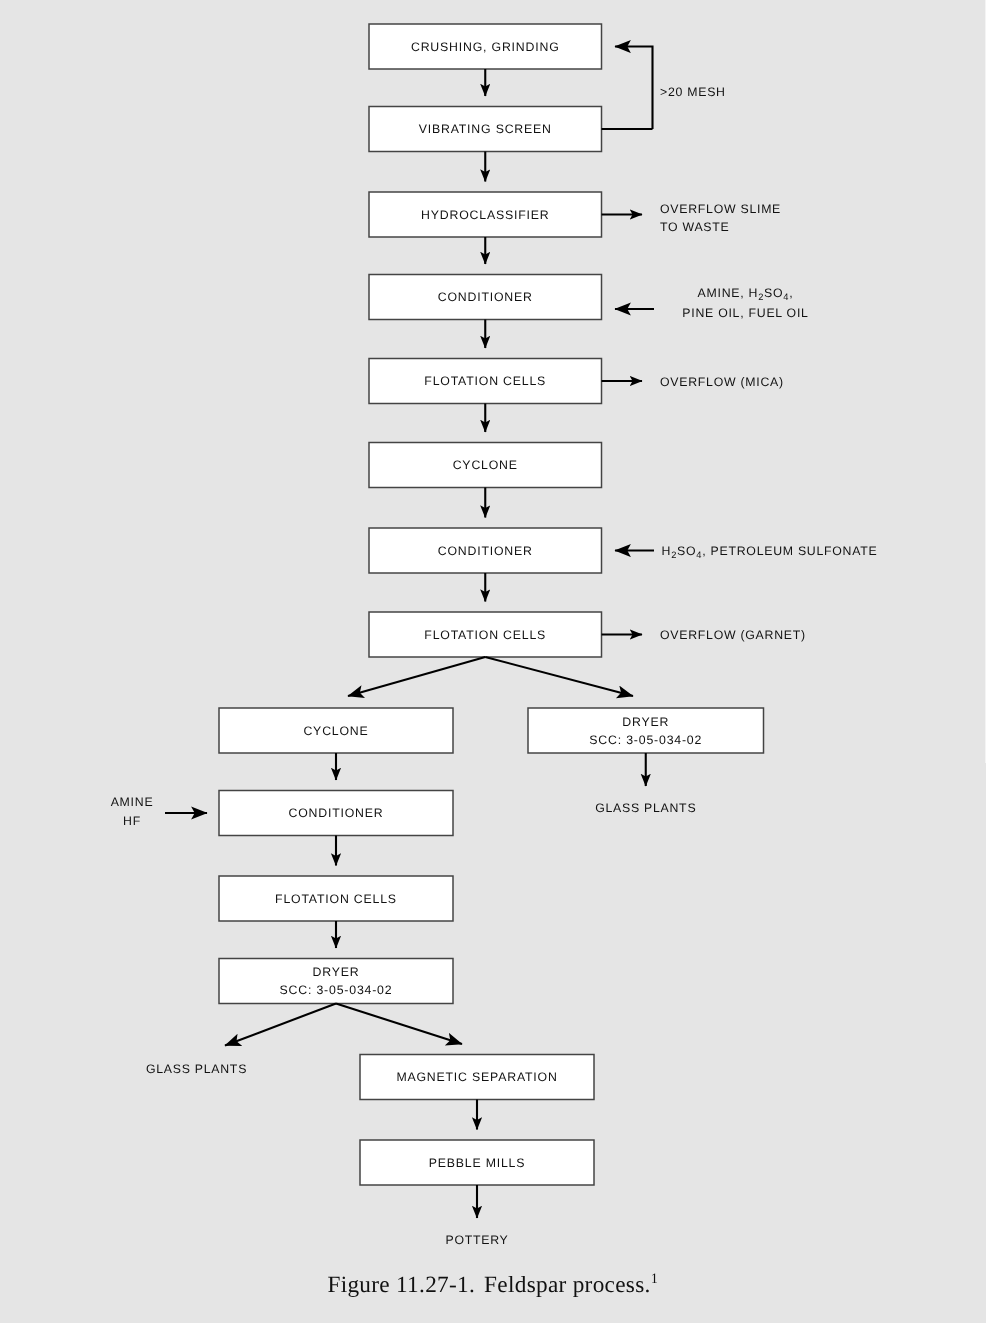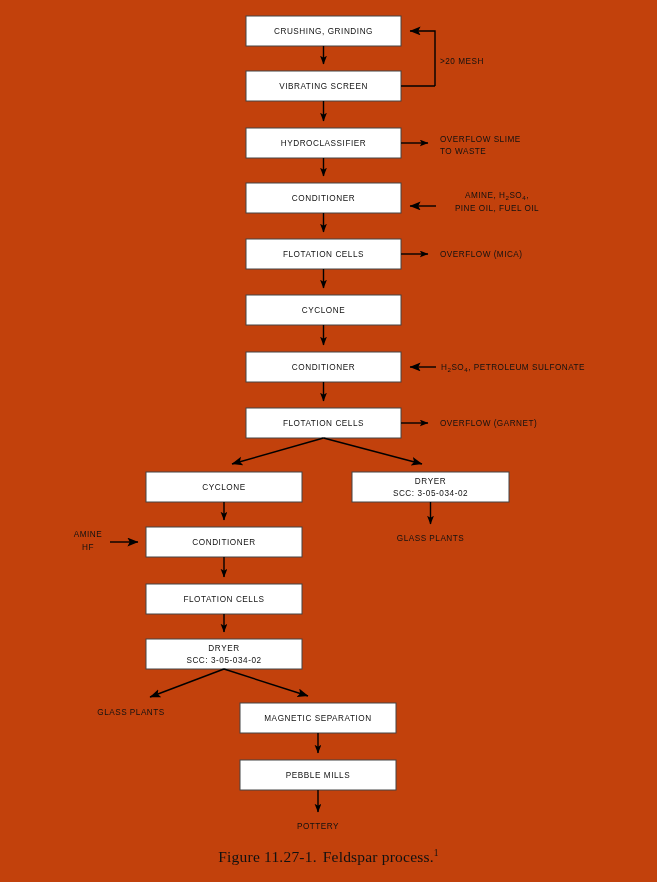--- a/index.html
+++ b/index.html
@@ -9,21 +9,21 @@
     background: #ffffff;
   }
   body {
     font-family: "Liberation Sans", sans-serif;
     color: #000000;
   }
   #page {
     position: relative;
     width: 657px;
     height: 882px;
-    background: #c2410c;
+    background: #e5e5e5;
     overflow: hidden;
   }
   #flow-svg {
     position: absolute;
     left: 0;
     top: 0;
     width: 657px;
     height: 882px;
   }
   .box-rect {

